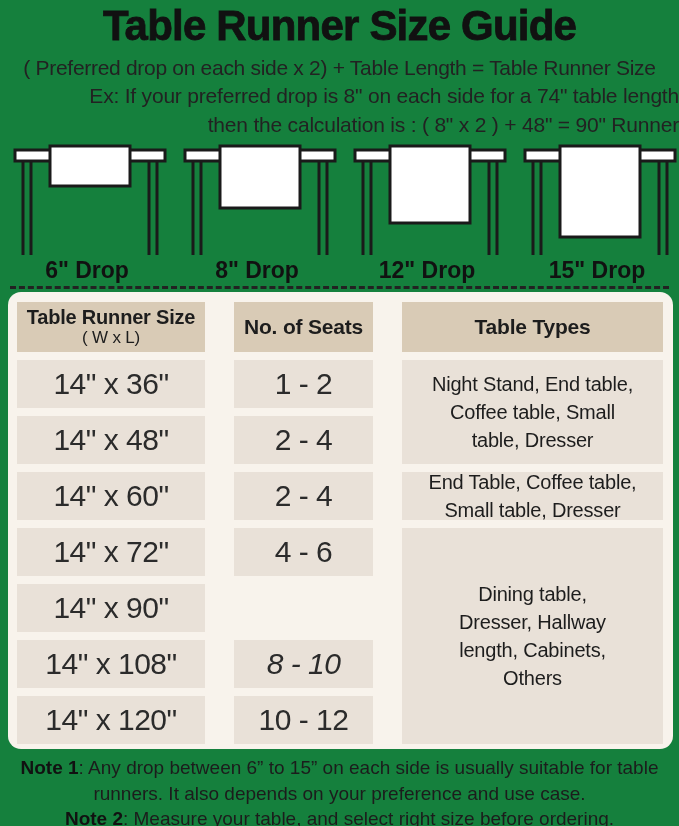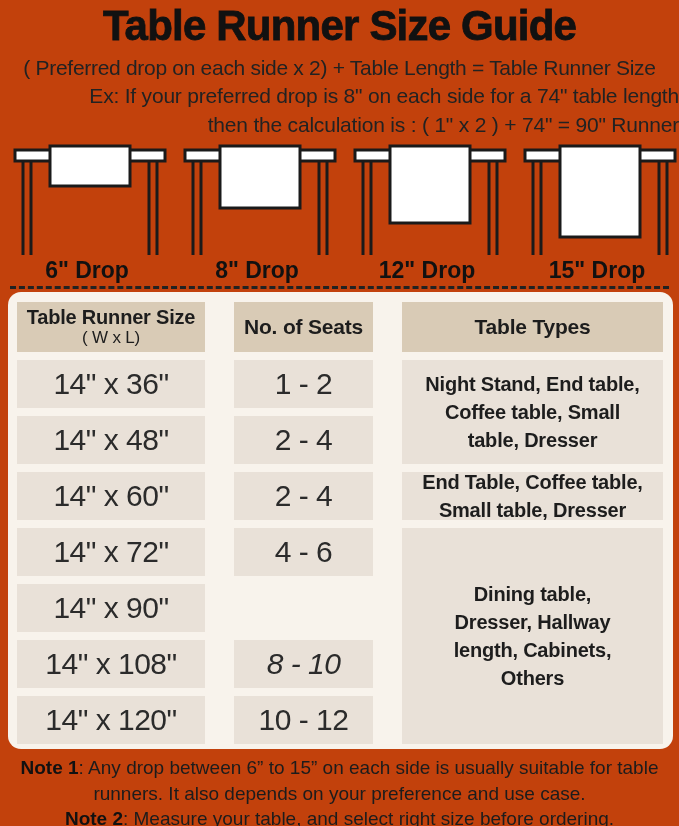--- a/index.html
+++ b/index.html
@@ -1,19 +1,19 @@
 <!DOCTYPE html>
 <html><head>
 <meta charset="utf-8">
 <style>
   html,body{margin:0;padding:0;background:#ffffff;}
   .page{
     position:relative;
     width:679px;height:826px;
-    background:#c2410c;
+    background:#15803d;
     font-family:"Liberation Sans",sans-serif;
     color:#1c1c1c;
     overflow:hidden;
   }
   .title{
     margin:2px 0 4px 0;
     text-align:center;
     font-size:42px;
     font-weight:700;
     letter-spacing:-0.8px;
@@ -89,21 +89,21 @@
   .data-cell{
     background:#e9e1d8;
     font-size:30px;
     font-weight:400;
     color:#2b2b2b;
     letter-spacing:-0.5px;
   }
   .types-cell{
     background:#e9e1d8;
     font-size:20px;
-    font-weight:700;
+    font-weight:400;
     color:#1d1d1d;
     letter-spacing:-0.2px;
     line-height:1.4;
     white-space:pre-line;
     padding:0 6px;
   }
   .span2{grid-row:2 / span 2;grid-column:3;}
   .span1{grid-row:4;grid-column:3;}
   .span4{grid-row:5 / span 4;grid-column:3;}
   .notes{
@@ -121,21 +121,21 @@
 </style>
 </head>
 <body>
 
 <div class="page">
 
   <h1 class="title">Table Runner Size Guide</h1>
 
   <p class="formula">( Preferred drop on each side x 2) + Table Length = Table Runner Size</p>
   <p class="example">Ex: If your preferred drop is 8" on each side for a 74" table length</p>
-  <p class="example">then the calculation is : ( 1" x 2 ) + 74" = 90" Runner</p>
+  <p class="example">then the calculation is : ( 8" x 2 ) + 48" = 90" Runner</p>
 
   <div class="illustrations">
 
     <div class="illus">
       <svg width="170" height="111" viewBox="0 0 170 111">
         <rect class="tbl-stroke" x="13" y="6" width="150" height="11"></rect>
         <line class="tbl-line" x1="21" y1="17" x2="21" y2="111"></line>
         <line class="tbl-line" x1="29" y1="17" x2="29" y2="111"></line>
         <line class="tbl-line" x1="147" y1="17" x2="147" y2="111"></line>
         <line class="tbl-line" x1="155" y1="17" x2="155" y2="111"></line>

